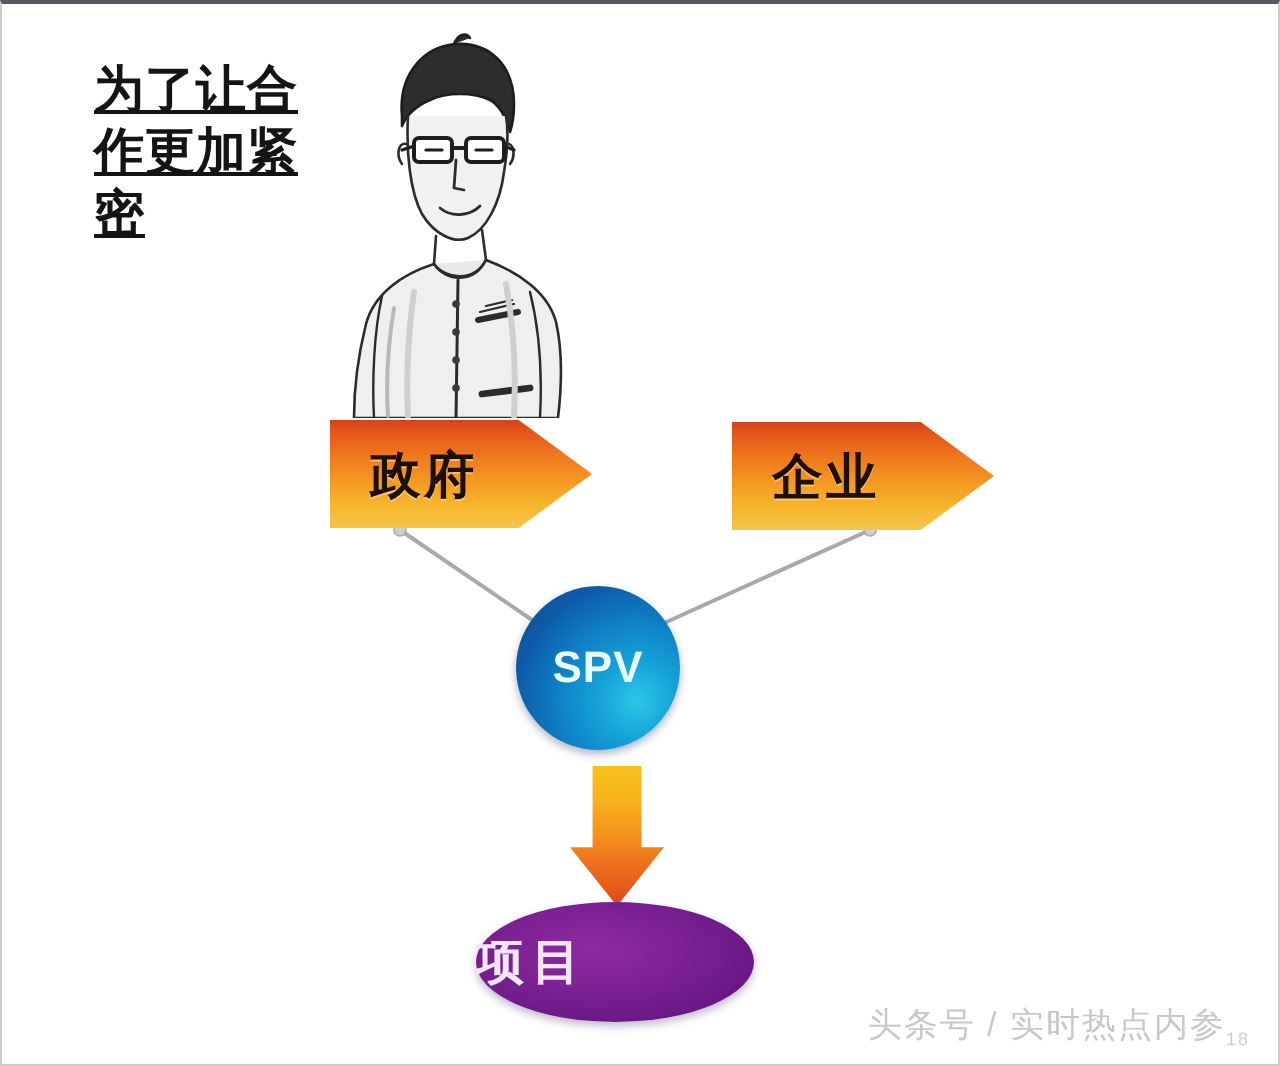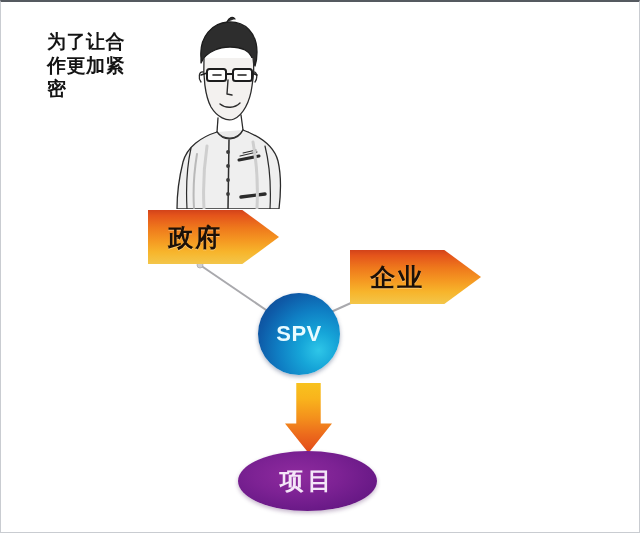--- a/index.html
+++ b/index.html
@@ -28,21 +28,22 @@
     font-weight: 700;
     color: #141414;
     line-height: 1.24;
     letter-spacing: 0.5px;
     white-space: pre-line;
   }
   #caption-left {
     left: 46px;
     top: 28px;
     width: 130px;
-    font-size: 19px;
+    font-size: 25px;
+    text-decoration: underline;
   }
   #caption-right {
     left: 310px;
     top: 28px;
     width: 180px;
     font-size: 25px;
   }
 
   
   #person {
@@ -91,22 +92,22 @@
     display: flex;
     align-items: center;
     justify-content: center;
     font-family: "Liberation Serif", "DejaVu Serif", serif;
     font-weight: 700;
     font-size: 25px;
     color: #1c1008;
     letter-spacing: 2px;
     text-shadow: 0 1px 0 rgba(255,225,170,0.55);
   }
-  #arrow-gov  { left: 147px; top: 208px; width: 131px; }
-  #arrow-ent  { left: 349px; top: 209px; width: 131px; margin-top: 39px; }
+  #arrow-gov  { left: 164px; top: 208px; width: 131px; }
+  #arrow-ent  { left: 365px; top: 209px; width: 131px; }
 
   
   #spv-node {
     position: absolute;
     left: 257px;
     top: 291px;
     width: 82px;
     height: 82px;
     border-radius: 50%;
     background: radial-gradient(circle at 74% 70%,
@@ -155,21 +156,20 @@
     height: 60px;
     border-radius: 50%;
     background: radial-gradient(ellipse at 42% 40%,
         #8e2b9e 0%,
         #7d2294 38%,
         #6b1a88 68%,
         #5a1276 100%);
     box-shadow: 0 2px 4px rgba(60,10,80,0.3);
     display: flex;
     align-items: center;
-    justify-content: center;
   }
   #project-node .label {
     font-family: "Liberation Serif", "DejaVu Serif", serif;
     font-weight: 700;
     font-size: 24px;
     color: #f4e6f8;
     letter-spacing: 4px;
   }
 
   
@@ -282,14 +282,17 @@
   <div id="spv-node">
     <span class="label">SPV</span>
   </div>
 
   <div id="down-arrow"></div>
 
   <div id="project-node">
     <span class="label">项目</span>
   </div>
 
+  <div id="watermark">
+    <span>头条号 / 实时热点内参</span><span class="sub">18</span>
+  </div>
 
 </div>
 
 </body></html>

